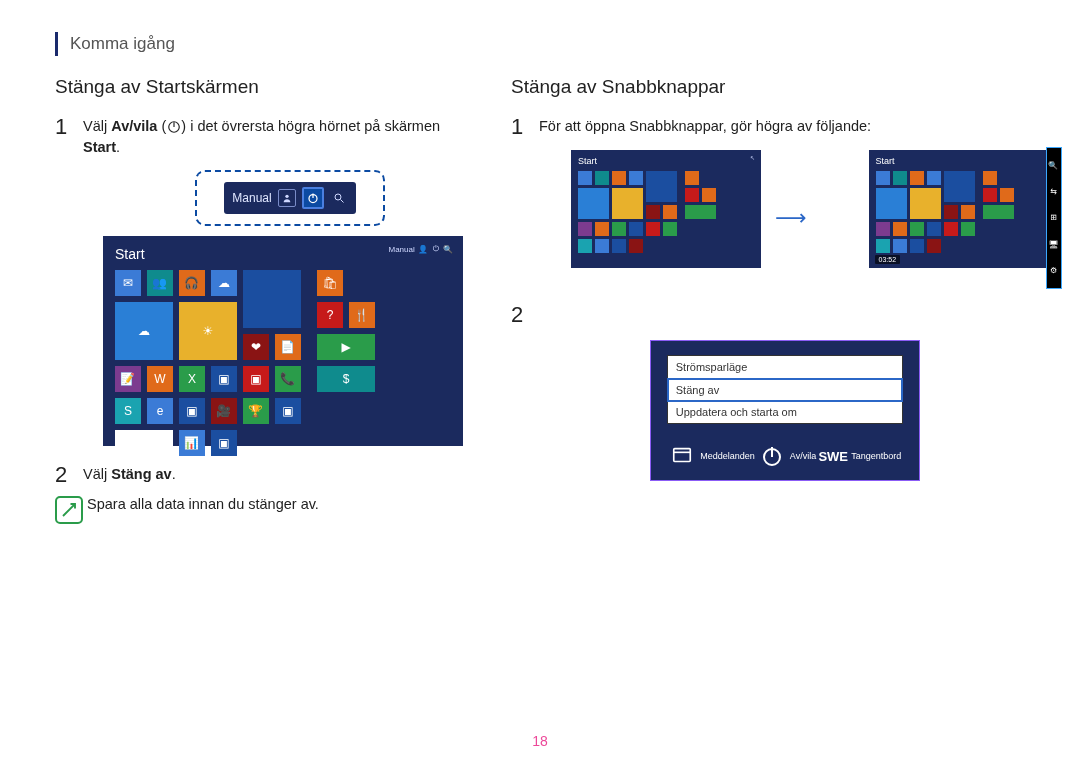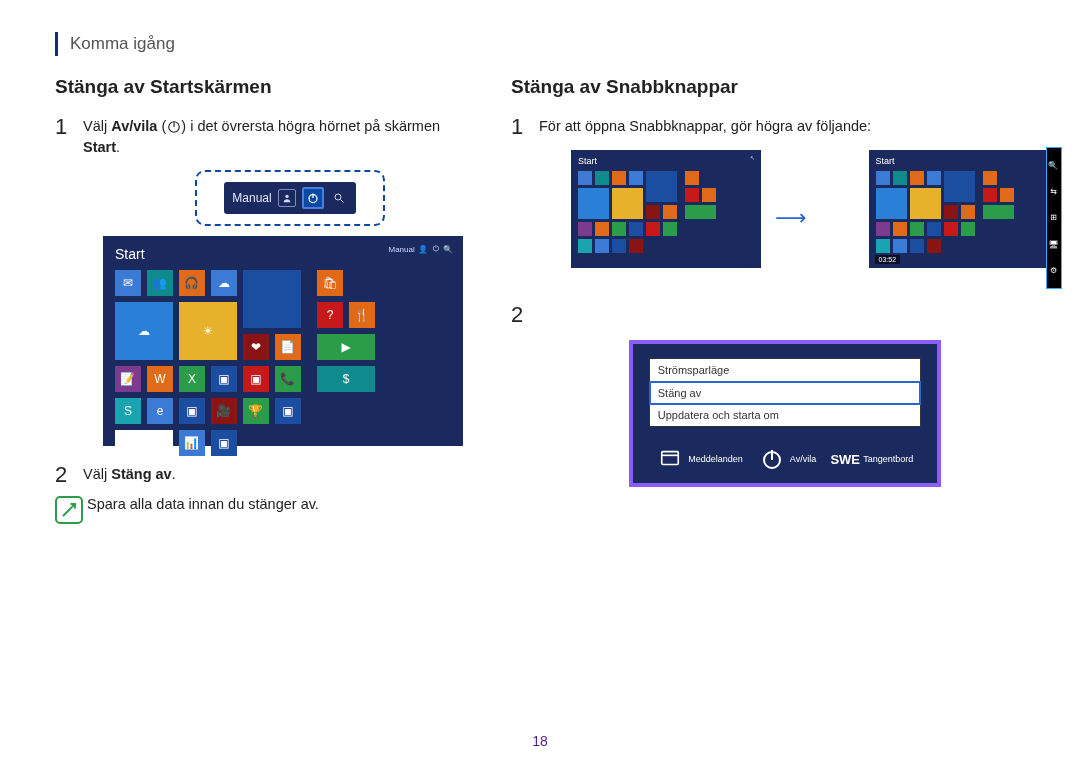--- a/index.html
+++ b/index.html
@@ -22,21 +22,21 @@
     display: flex;
     align-items: center;
   }
   .columns {
     display: flex;
     gap: 48px;
   }
   .col { flex: 1; }
   h3 {
     font-size: 19px;
-    font-weight: 700;
+    font-weight: 400;
     margin-bottom: 18px;
   }
   .step {
     display: flex;
     align-items: flex-start;
     gap: 10px;
     margin-bottom: 10px;
     font-size: 14.5px;
     line-height: 1.45;
   }
@@ -144,43 +144,43 @@
   }
   .charms-strip .ci{width:10px;height:10px;display:flex;align-items:center;justify-content:center;color:#fff;font-size:8px;}
   .wrap-rel{position:relative;}
   .second-ss{position:relative;}
   .clock{
     position:absolute; left:6px; bottom:4px; color:#fff;
     background:rgba(0,0,0,.6); padding:1px 4px; font-size:7px; border-radius:1px;
   }
 
   .settings-popup{
-    width:312px; margin:14px auto 0 auto;
+    width:270px; margin:14px auto 0 auto;
     background:#1b2a5e; padding:14px 16px 10px 16px;
-    border:4px solid #8b5cf6;
+    border:1px solid #8b5cf6;
   }
   .settings-popup .menu{
     background:#fff; border:1px solid #333;
     font-size:11px;
   }
   .settings-popup .menu .mi{
     padding:5px 8px; border-bottom:1px solid #bbb; color:#333;
   }
   .settings-popup .menu .mi:last-child{border-bottom:none;}
   .settings-popup .menu .mi.sel{ border:2px solid #2b67c7; margin:-1px; padding:4px 7px;}
   .settings-popup .bottom{
     display:flex; justify-content:space-around; align-items:flex-end;
     margin-top:18px; color:#fff; font-size:9px;
   }
   .settings-popup .bottom .bi{display:flex;align-items:center;gap:4px;}
   .settings-popup .bottom .iconbox{width:28px;height:28px;display:flex;align-items:center;justify-content:center;}
 
   .page-num{
     position:absolute; bottom:14px; left:0; right:0;
-    text-align:center; font-size:14px; color:#4c1d95;
+    text-align:center; font-size:14px; color:#ec4899;
   }
   .arrow-inline{font-weight:400;}
 
   
   .c-dkbl{background:#1b4ea0;}
   .c-tl{background:#0f8b8d;}
   .c-pur{background:#7c3b8f;}
   .c-or{background:#e06a1a;}
   .c-lbl{background:#3b7bd6;}
   .c-red{background:#c61a1a;}

